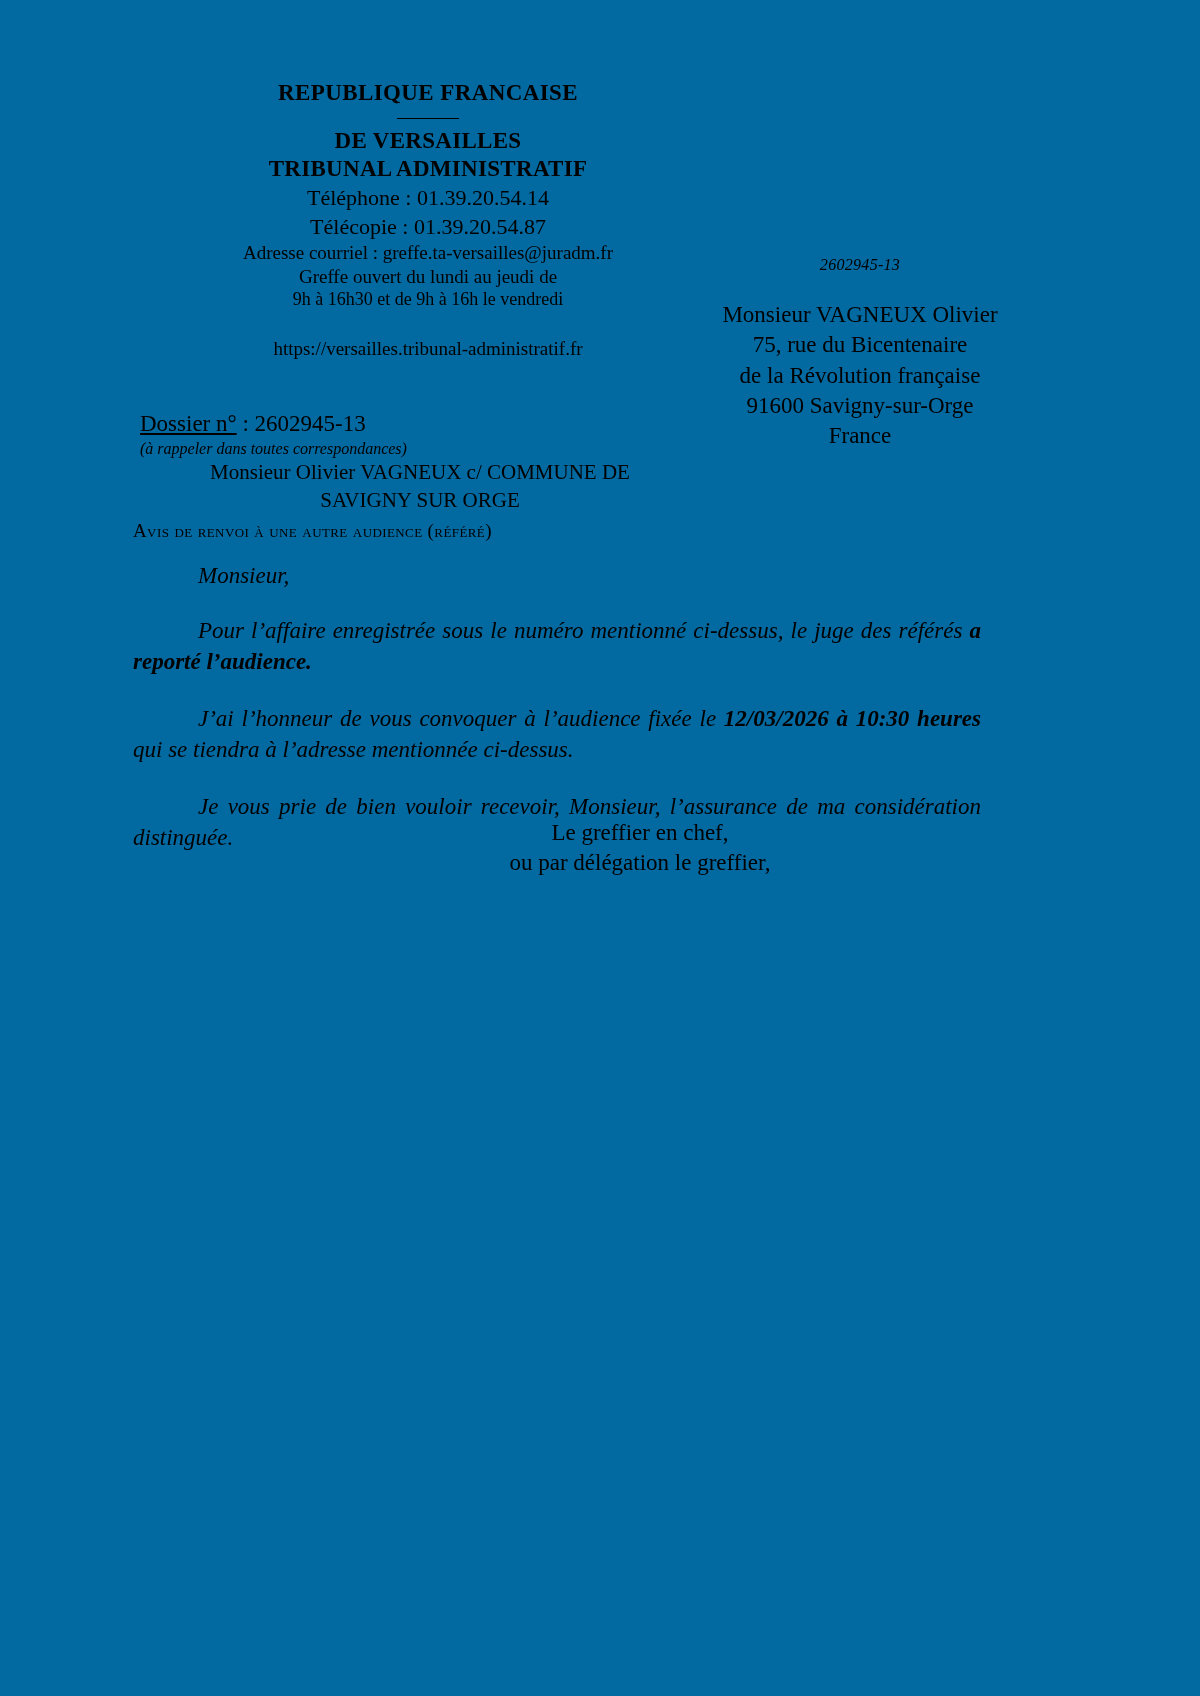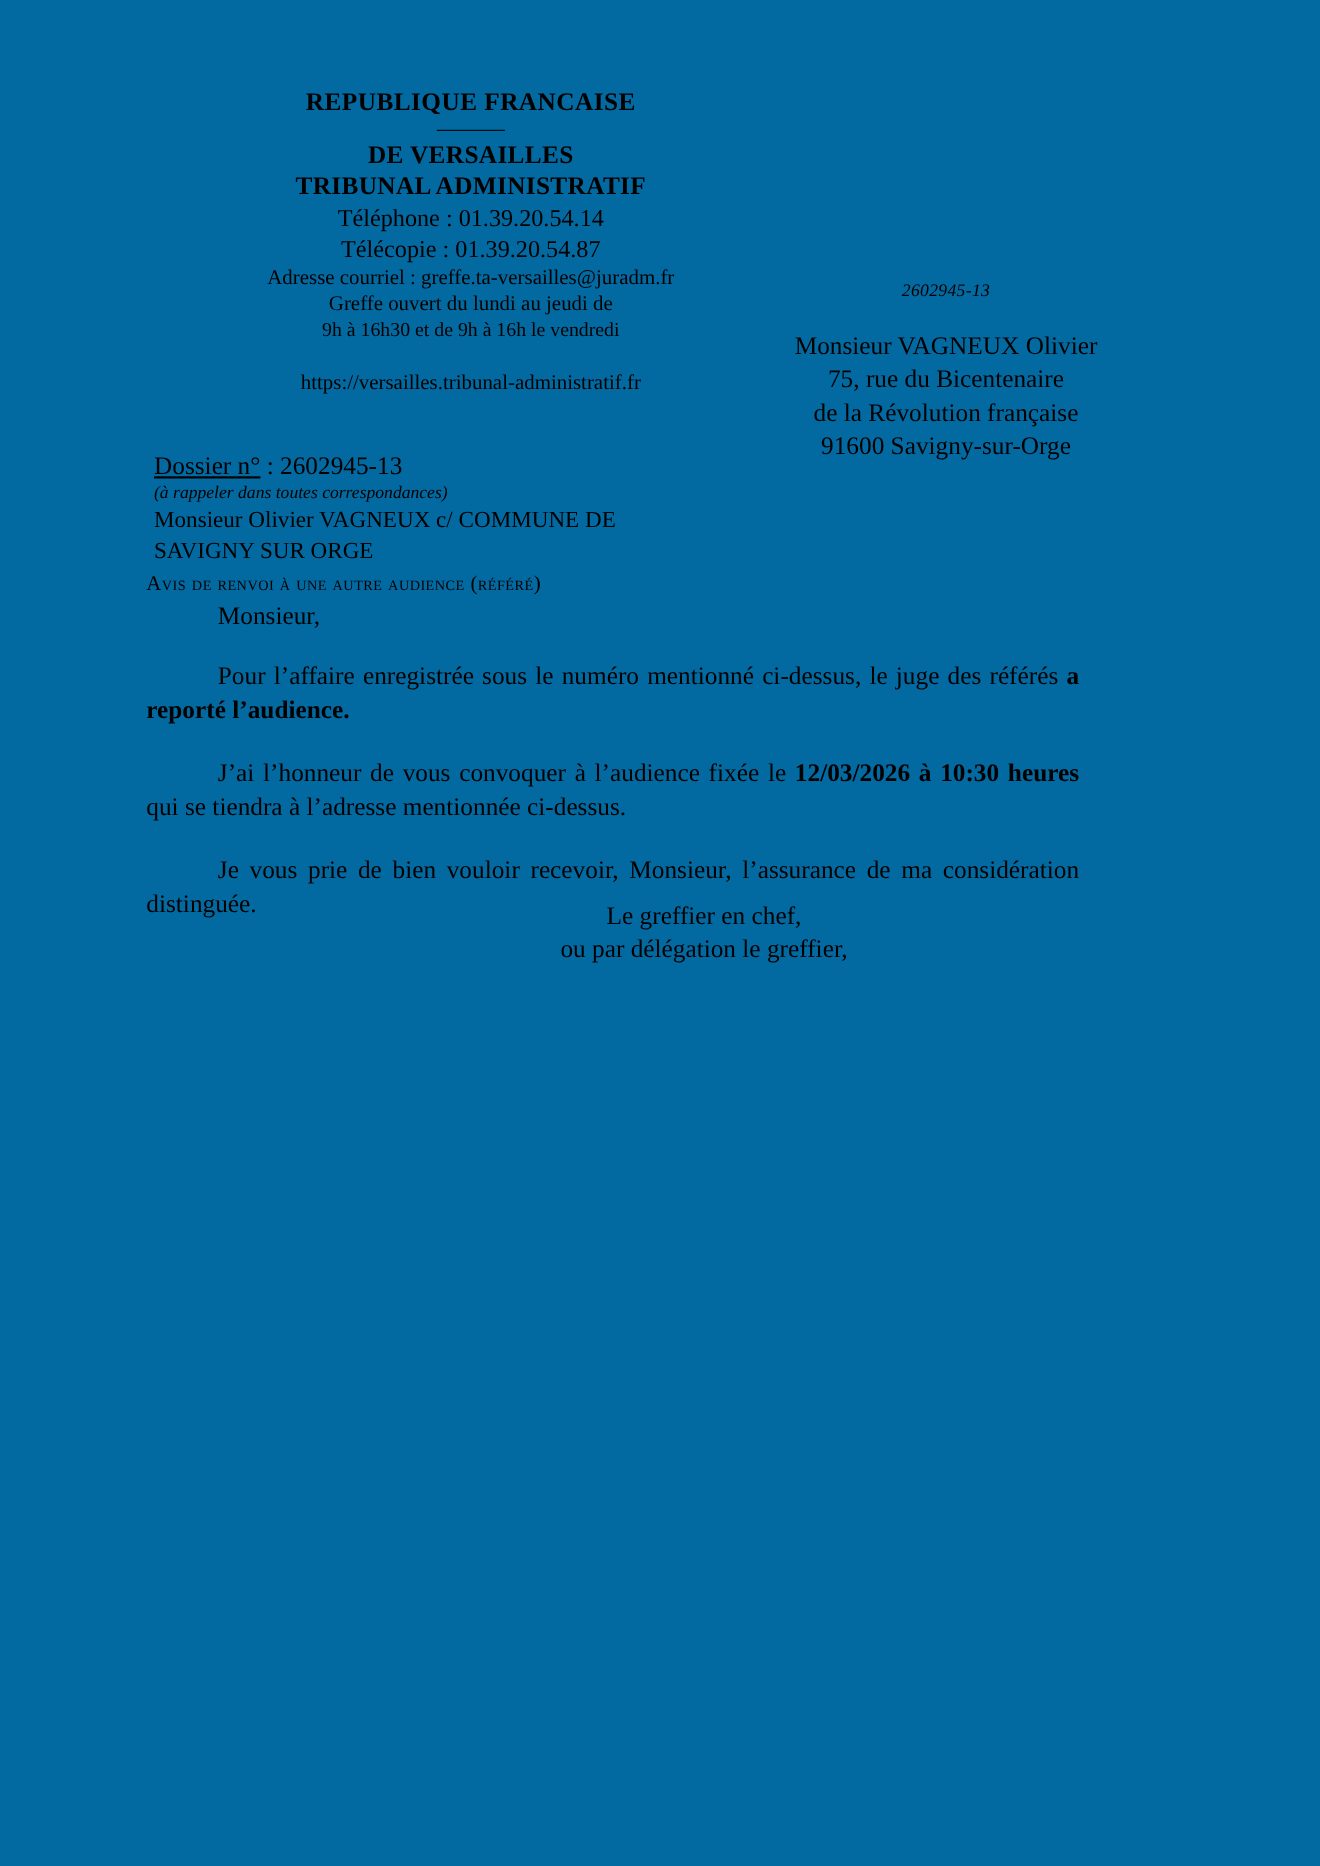--- a/index.html
+++ b/index.html
@@ -84,20 +84,21 @@
   .dossier-note {
     font-size: 16px;
     font-style: italic;
     line-height: 1.2;
     margin-top: 2px;
   }
   .dossier-parties {
     font-size: 21px;
     line-height: 1.20;
     margin-top: 2px;
+    text-align: center;
   }
 
   
   .date-line {
     position: absolute;
     left: 640px;
     top: 80px;
     width: 440px;
     text-align: center;
     font-size: 23px;
@@ -131,22 +132,23 @@
     font-size: 19px;
     font-weight: normal;
     font-variant: small-caps;
     letter-spacing: 0.4px;
   }
 
   
   .body-block {
     position: absolute;
     left: 133px;
-    top: 547px;
+    top: 563px;
     width: 848px;
+    font-style: italic;
   }
   .salutation {
     font-size: 23px;
     margin: 0 0 0 65px;
   }
   .para {
     font-size: 23px;
     line-height: 1.33;
     text-align: justify;
     text-justify: inter-word;
@@ -184,20 +186,21 @@
   </div>
 
 
   <div class="ref-small">2602945-13</div>
 
   <div class="recipient">
     <div>Monsieur VAGNEUX Olivier</div>
     <div>75, rue du Bicentenaire</div>
     <div>de la Révolution française</div>
     <div>91600 Savigny-sur-Orge</div>
+    <div>France</div>
   </div>
 
   <div class="dossier">
     <div class="dossier-line"><span class="dossier-label">Dossier n°</span><span> : </span><span>2602945-13</span></div>
     <div class="dossier-note">(à rappeler dans toutes correspondances)</div>
     <div class="dossier-parties">Monsieur Olivier VAGNEUX c/ COMMUNE DE</div>
     <div class="dossier-parties">SAVIGNY SUR ORGE</div>
   </div>
 
   <div class="subject">Avis de renvoi à une autre audience (référé)</div>

